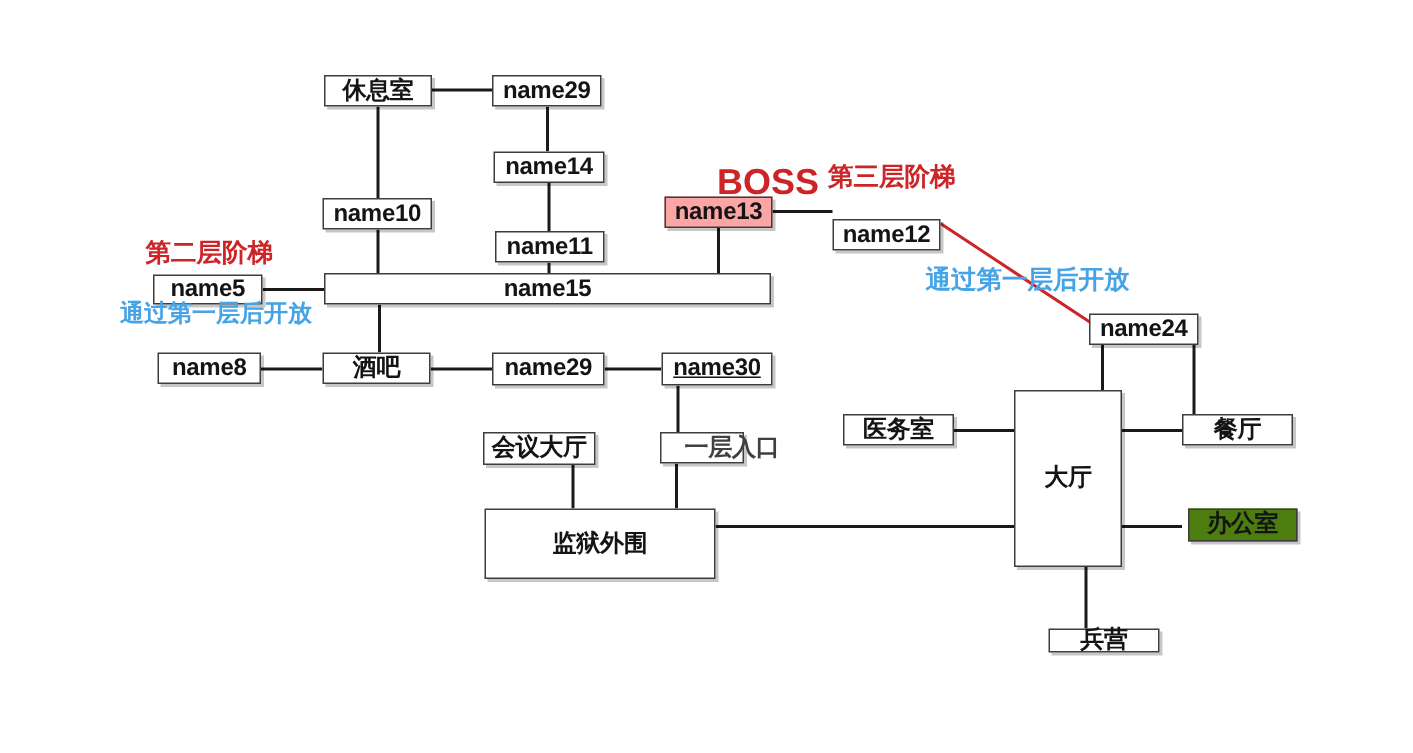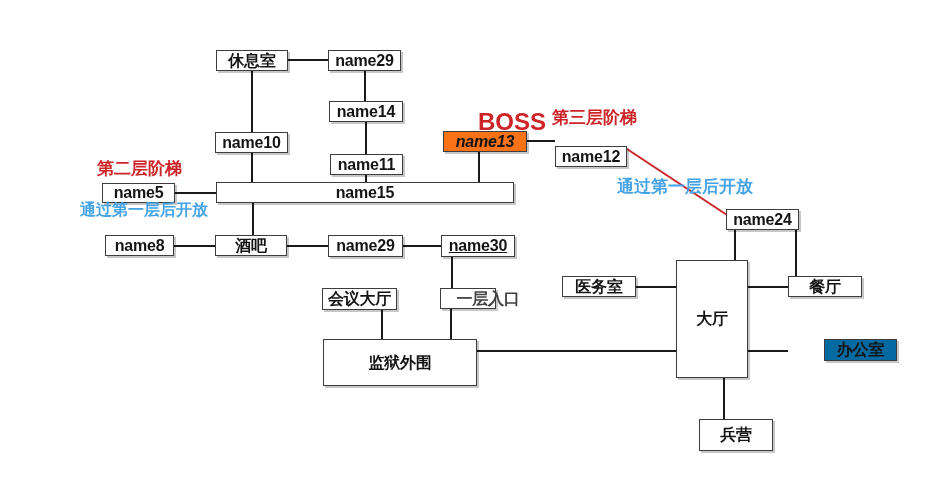--- a/index.html
+++ b/index.html
@@ -74,37 +74,37 @@
       <line x1="735" y1="230" x2="735" y2="260" stroke="#1a1a1a" stroke-width="2"></line>
       <line x1="796" y1="230" x2="796" y2="276" stroke="#1a1a1a" stroke-width="2"></line>
       <line x1="627" y1="149" x2="727" y2="215" stroke="#cd2427" stroke-width="2"></line>
     </svg>
   <div id="nodes">
       <div class="node" style="left: 216px; top: 50px; width: 72px; height: 21px; background: rgb(255, 255, 255); border-color: rgb(61, 61, 61); color: rgb(20, 20, 20);">休息室</div>
       <div class="node" style="left: 328px; top: 50px; width: 73px; height: 21px; background: rgb(255, 255, 255); border-color: rgb(61, 61, 61); color: rgb(20, 20, 20);">name29</div>
       <div class="node" style="left: 329px; top: 101px; width: 74px; height: 21px; background: rgb(255, 255, 255); border-color: rgb(61, 61, 61); color: rgb(20, 20, 20);">name14</div>
       <div class="node" style="left: 215px; top: 132px; width: 73px; height: 21px; background: rgb(255, 255, 255); border-color: rgb(61, 61, 61); color: rgb(20, 20, 20);">name10</div>
       <div class="node" style="left: 330px; top: 154px; width: 73px; height: 21px; background: rgb(255, 255, 255); border-color: rgb(61, 61, 61); color: rgb(20, 20, 20);">name11</div>
-      <div class="node" style="left: 443px; top: 131px; width: 84px; height: 21px; background: #f97316; border-color: rgb(61, 61, 61); color: rgb(20, 20, 20); font-style: italic;">name13</div>
+      <div class="node" style="left: 443px; top: 131px; width: 72px; height: 21px; background: #fca5a5; border-color: rgb(61, 61, 61); color: rgb(20, 20, 20);">name13</div>
       <div class="node" style="left: 555px; top: 146px; width: 72px; height: 21px; background: rgb(255, 255, 255); border-color: rgb(61, 61, 61); color: rgb(20, 20, 20);">name12</div>
       <div class="node" style="left: 102px; top: 183px; width: 73px; height: 20px; background: rgb(255, 255, 255); border-color: rgb(61, 61, 61); color: rgb(20, 20, 20);">name5</div>
       <div class="node" style="left: 216px; top: 182px; width: 298px; height: 21px; background: rgb(255, 255, 255); border-color: rgb(61, 61, 61); color: rgb(20, 20, 20);">name15</div>
       <div class="node" style="left: 105px; top: 235px; width: 69px; height: 21px; background: rgb(255, 255, 255); border-color: rgb(61, 61, 61); color: rgb(20, 20, 20);">name8</div>
       <div class="node" style="left: 215px; top: 235px; width: 72px; height: 21px; background: rgb(255, 255, 255); border-color: rgb(61, 61, 61); color: rgb(20, 20, 20);">酒吧</div>
       <div class="node" style="left: 328px; top: 235px; width: 75px; height: 22px; background: rgb(255, 255, 255); border-color: rgb(61, 61, 61); color: rgb(20, 20, 20);">name29</div>
       <div class="node" style="left: 441px; top: 235px; width: 74px; height: 22px; background: rgb(255, 255, 255); border-color: rgb(61, 61, 61); color: rgb(20, 20, 20); text-decoration: underline;">name30</div>
       <div class="node" style="left: 322px; top: 288px; width: 75px; height: 22px; background: rgb(255, 255, 255); border-color: rgb(61, 61, 61); color: rgb(20, 20, 20);">会议大厅</div>
       <div class="node" style="left: 440px; top: 288px; width: 56px; height: 21px; background: rgb(255, 255, 255); border-color: rgb(61, 61, 61); color: #404040; padding-left: 40px;">一层入口</div>
       <div class="node" style="left: 323px; top: 339px; width: 154px; height: 47px; background: rgb(255, 255, 255); border-color: rgb(61, 61, 61); color: rgb(20, 20, 20);">监狱外围</div>
       <div class="node" style="left: 562px; top: 276px; width: 74px; height: 21px; background: rgb(255, 255, 255); border-color: rgb(61, 61, 61); color: rgb(20, 20, 20);">医务室</div>
       <div class="node" style="left: 676px; top: 260px; width: 72px; height: 118px; background: rgb(255, 255, 255); border-color: rgb(61, 61, 61); color: rgb(20, 20, 20);">大厅</div>
       <div class="node" style="left: 788px; top: 276px; width: 74px; height: 21px; background: rgb(255, 255, 255); border-color: rgb(61, 61, 61); color: rgb(20, 20, 20);">餐厅</div>
       <div class="node" style="left: 726px; top: 209px; width: 73px; height: 21px; background: rgb(255, 255, 255); border-color: rgb(61, 61, 61); color: rgb(20, 20, 20);">name24</div>
-      <div class="node" style="left: 824px; top: 339px; width: 73px; height: 22px; background: #0369a1; border-color: rgb(61, 61, 61); color: rgb(20, 20, 20);">办公室</div>
-      <div class="node" style="left: 699px; top: 419px; width: 74px; height: 32px; background: rgb(255, 255, 255); border-color: rgb(61, 61, 61); color: rgb(20, 20, 20);">兵营</div>
+      <div class="node" style="left: 792px; top: 339px; width: 73px; height: 22px; background: #4d7c0f; border-color: rgb(61, 61, 61); color: rgb(20, 20, 20);">办公室</div>
+      <div class="node" style="left: 699px; top: 419px; width: 74px; height: 16px; background: rgb(255, 255, 255); border-color: rgb(61, 61, 61); color: rgb(20, 20, 20);">兵营</div>
     </div>
   <div id="labels">
       <div class="ann" style="left: 458px; top: 110px; font-size: 24px; color: rgb(205, 36, 39); margin-left: 20px;">BOSS</div>
       <div class="ann" style="left: 552px; top: 109px; font-size: 17px; color: rgb(205, 36, 39);">第三层阶梯</div>
       <div class="ann" style="left: 97px; top: 160px; font-size: 17px; color: rgb(205, 36, 39);">第二层阶梯</div>
       <div class="ann" style="left: 80px; top: 202px; font-size: 16px; color: rgb(69, 163, 230);">通过第一层后开放</div>
       <div class="ann" style="left: 617px; top: 178px; font-size: 17px; color: rgb(69, 163, 230);">通过第一层后开放</div>
     </div>
 </div>
 

